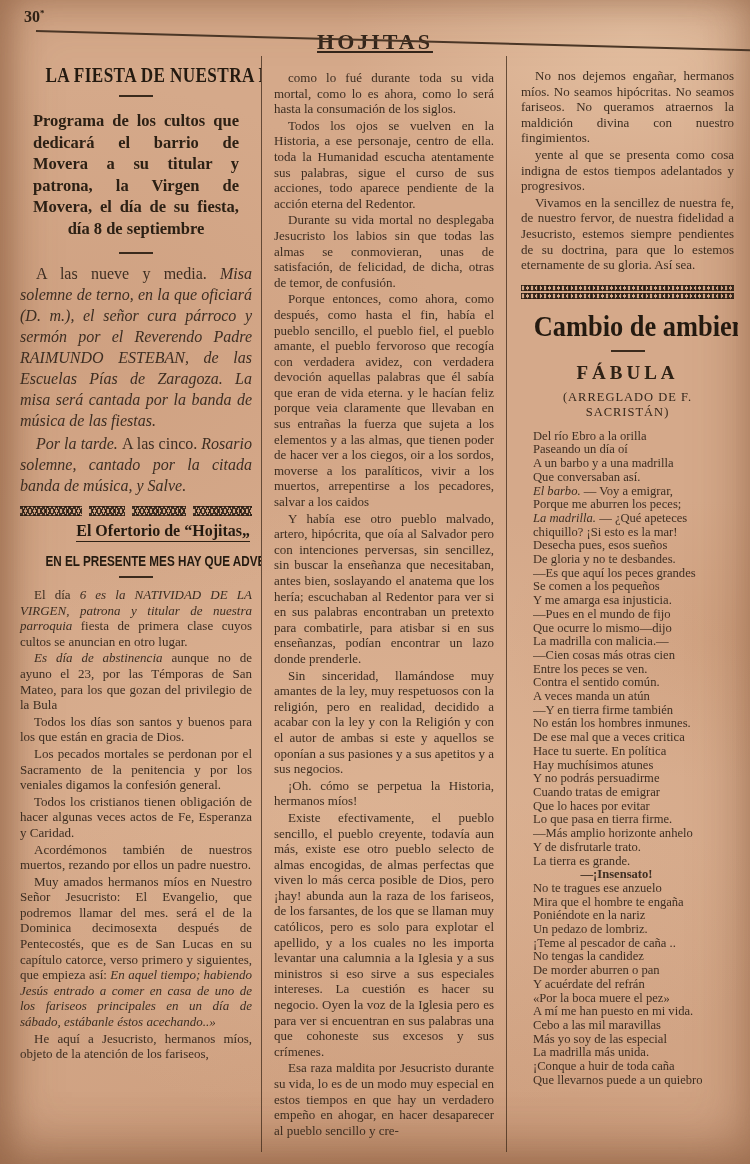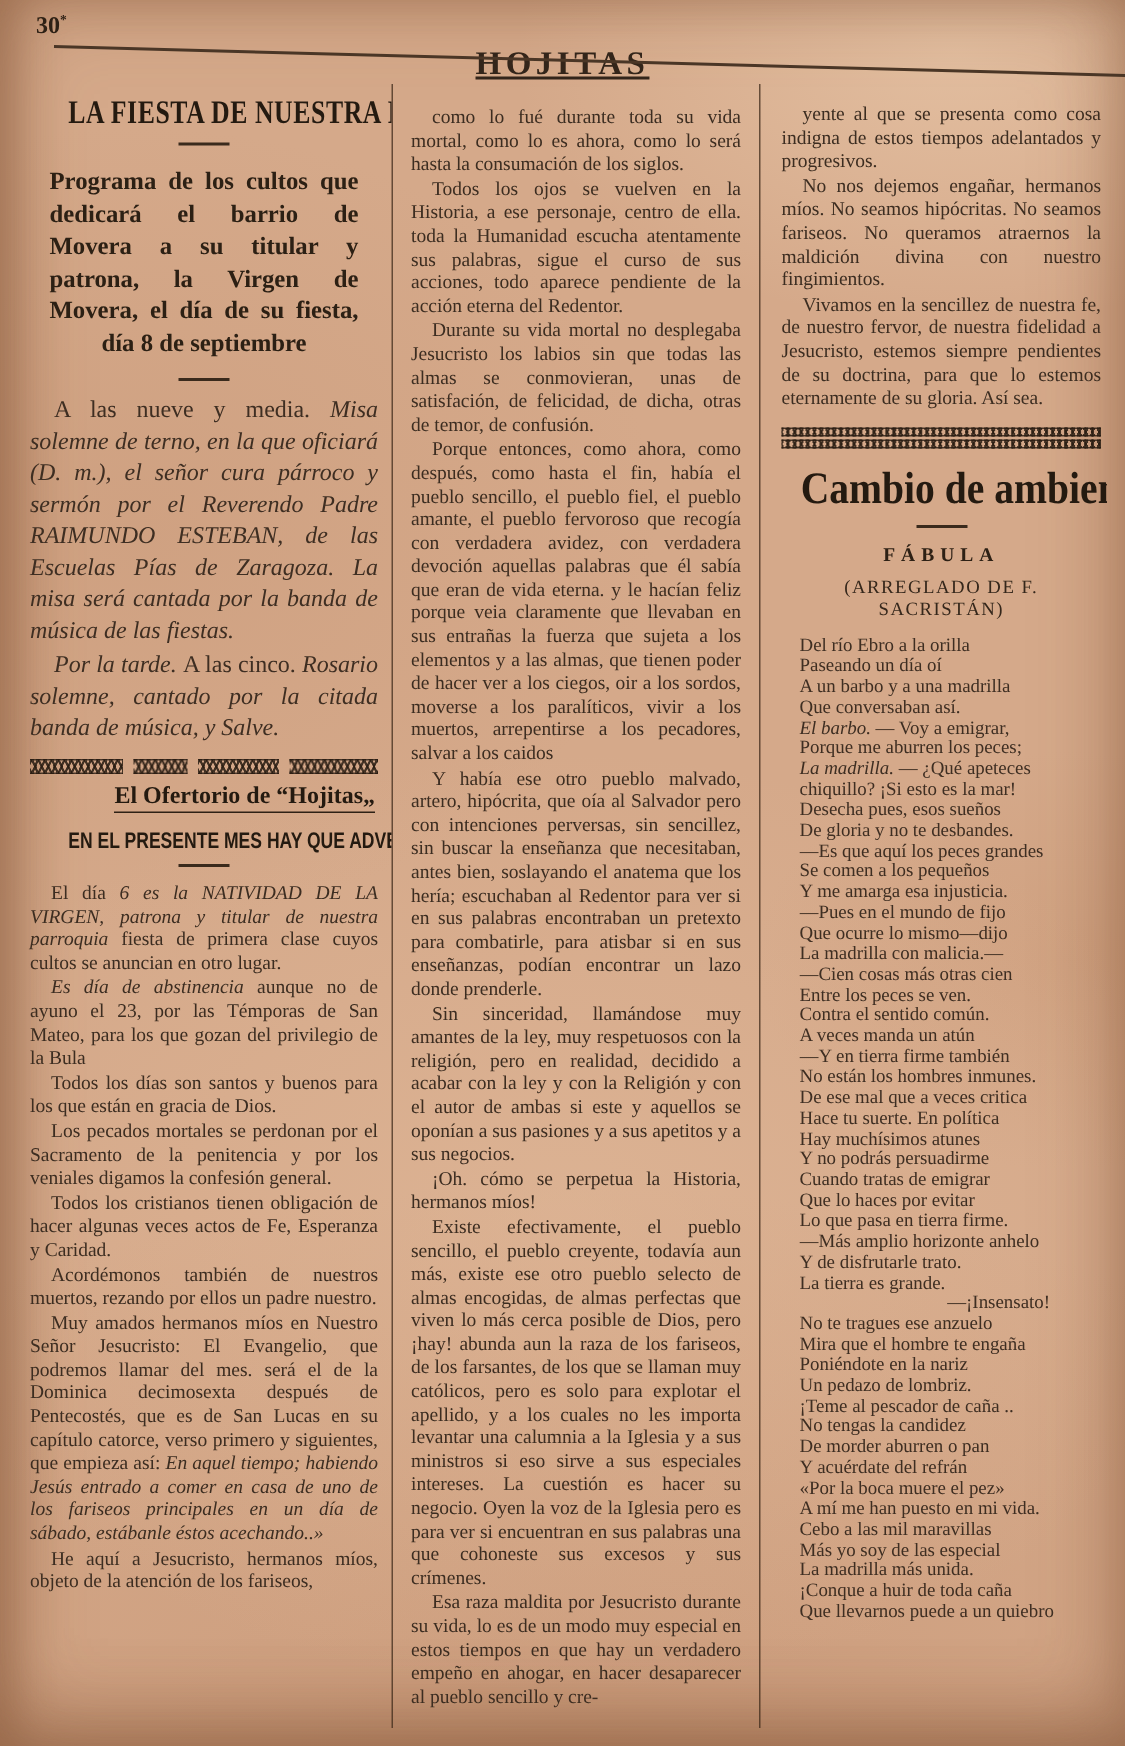--- a/index.html
+++ b/index.html
@@ -46,26 +46,26 @@
 
   .ofertorio{text-align:right;margin:4px 2px 10px 0;}
   .ofertorio span{display:inline-block;font-weight:700;font-size:16px;color:#241a10;border-bottom:1.6px solid #2e2115;padding-bottom:1px;}
 
   .advertir{font-family:"Liberation Sans","DejaVu Sans",sans-serif;font-weight:700;font-size:15px;color:#241a10;text-align:center;white-space:nowrap;transform:scaleX(.78);transform-origin:center;margin:2px 0 0;}
 
   .para{font-size:13px;line-height:15.6px;text-align:justify;text-indent:14px;margin:0 0 1px;}
   .body-col .para{color:#3c2d21;}
 
   .section-title{font-size:30px;font-weight:700;color:#241a10;text-align:center;white-space:nowrap;transform:scaleX(.88);transform-origin:center;margin:10px 0 0;}
-  .fabula{font-size:13px;letter-spacing:4px;text-align:center;font-weight:600;color:#2e2115;margin:10px 0 6px;}
+  .fabula{font-size:19px;letter-spacing:4px;text-align:center;font-weight:600;color:#2e2115;margin:10px 0 6px;}
   .byline{font-size:12.5px;letter-spacing:1px;text-align:center;color:#35271b;margin:0 0 10px;font-variant:small-caps;}
   .poem{padding-left:12px;color:#44332
 5;}
   .pline{font-size:12.6px;line-height:13.7px;white-space:nowrap;overflow:hidden;}
-  .pline.right{text-align:right;padding-right:34px;}
+  .pline.right{text-align:center;padding-right:34px;font-weight:bold;}
 </style>
 </head>
 <body>
 
 <div class="page">
 
   <div class="page-num"><span>30</span><sup>*</sup></div>
   <div class="masthead">HOJITAS</div>
   <div class="top-rule"></div>
 
@@ -114,22 +114,22 @@
           <p class="para">Y había ese otro pueblo malvado, artero, hipócrita, que oía al Salvador pero con intenciones perversas, sin sencillez, sin buscar la enseñanza que necesitaban, antes bien, soslayando el anatema que los hería; escuchaban al Redentor para ver si en sus palabras encontraban un pretexto para combatirle, para atisbar si en sus enseñanzas, podían encontrar un lazo donde prenderle.</p>
           <p class="para">Sin sinceridad, llamándose muy amantes de la ley, muy respetuosos con la religión, pero en realidad, decidido a acabar con la ley y con la Religión y con el autor de ambas si este y aquellos se oponían a sus pasiones y a sus apetitos y a sus negocios.</p>
           <p class="para">¡Oh. cómo se perpetua la Historia, hermanos míos!</p>
           <p class="para">Existe efectivamente, el pueblo sencillo, el pueblo creyente, todavía aun más, existe ese otro pueblo selecto de almas encogidas, de almas perfectas que viven lo más cerca posible de Dios, pero ¡hay! abunda aun la raza de los fariseos, de los farsantes, de los que se llaman muy católicos, pero es solo para explotar el apellido, y a los cuales no les importa levantar una calumnia a la Iglesia y a sus ministros si eso sirve a sus especiales intereses. La cuestión es hacer su negocio. Oyen la voz de la Iglesia pero es para ver si encuentran en sus palabras una que cohoneste sus excesos y sus crímenes.</p>
           <p class="para">Esa raza maldita por Jesucristo durante su vida, lo es de un modo muy especial en estos tiempos en que hay un verdadero empeño en ahogar, en hacer desaparecer al pueblo sencillo y cre-</p>
         </div>
     </div>
 
     <div class="col col-3 body-col">
       <div>
+          <p class="para">No nos dejemos engañar, hermanos míos. No seamos hipócritas. No seamos fariseos. No queramos atraernos la maldición divina con nuestro fingimientos.</p>
           <p class="para">yente al que se presenta como cosa indigna de estos tiempos adelantados y progresivos.</p>
-          <p class="para">No nos dejemos engañar, hermanos míos. No seamos hipócritas. No seamos fariseos. No queramos atraernos la maldición divina con nuestro fingimientos.</p>
           <p class="para">Vivamos en la sencillez de nuestra fe, de nuestro fervor, de nuestra fidelidad a Jesucristo, estemos siempre pendientes de su doctrina, para que lo estemos eternamente de su gloria. Así sea.</p>
         </div>
 
       <div class="braid-stack">
         <div class="braid thin"></div>
         <div class="braid thin"></div>
       </div>
 
       <h2 class="section-title">Cambio de ambiente</h2>
       <div class="mini-rule"></div>

